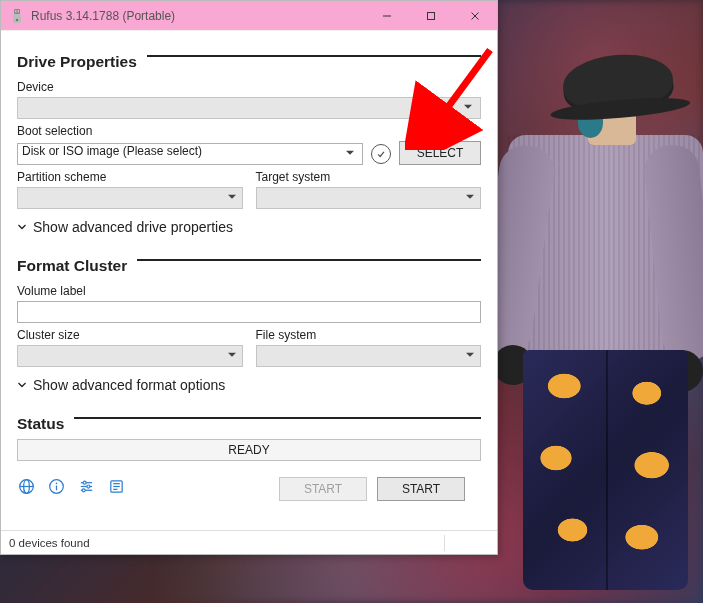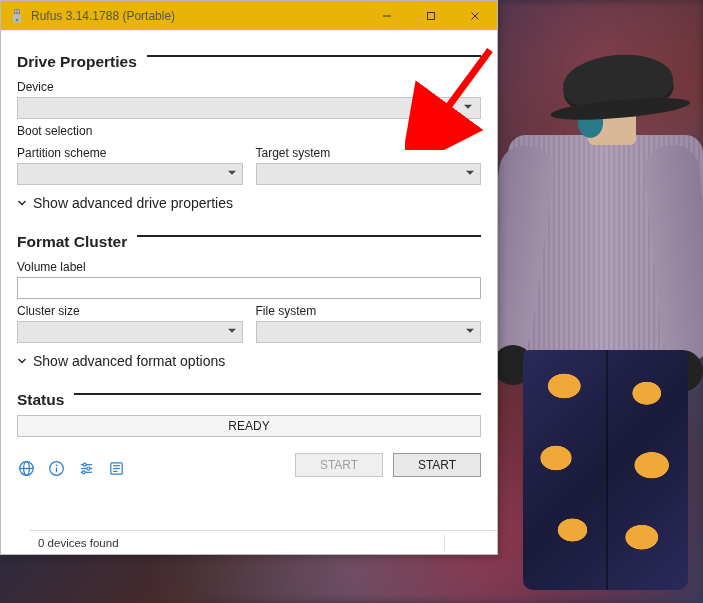--- a/index.html
+++ b/index.html
@@ -49,21 +49,21 @@
       radial-gradient(ellipse 40px 30px at 72% 78%, #f0a838 40%, transparent 42%);
   }
   .legs::after{content:"";position:absolute;top:0;left:50%;width:2px;height:100%;background:rgba(0,0,0,0.4);}
 
   
   .window {
     position: absolute; left: 0; top: 0; width: 498px; height: 555px;
     background: #fff; border: 1px solid #bbb; display: flex; flex-direction: column;
     box-shadow: 2px 2px 8px rgba(0,0,0,0.25);
   }
-  .titlebar { height: 30px; display:flex; align-items:center; background:#eab308; border-bottom:1px solid #eee; }
+  .titlebar { height: 30px; display:flex; align-items:center; background:#f9a8d4; border-bottom:1px solid #eee; }
   .titlebar-icon { width:16px; height:16px; margin:0 6px 0 8px; }
   .titlebar-text { font-size:12px; color:#555; flex:1; }
   .winbtn { width:44px; height:30px; display:flex; align-items:center; justify-content:center; color:#555; }
   .winbtn svg{ width:10px; height:10px; }
 
   .body { flex:1; padding: 4px 16px 0 16px; display:flex; flex-direction:column; overflow:hidden; font-size:12px; color:#222; }
 
   .section-head { display:flex; align-items:center; margin: 6px 0 4px 0; }
   .section-head h2 { font-size:15.5px; font-weight:700; margin:12px 10px 0 0; white-space:nowrap; }
   .section-head .rule { flex:1; height:2px; background:#222; }
@@ -92,29 +92,29 @@
     height:24px; min-width:88px; background:#e8e8e8; border:1px solid #9a9a9a;
     font-size:12px; display:flex; align-items:center; justify-content:center; cursor:pointer;
   }
   .btn.disabled{ color:#a0a0a0; border-color:#c8c8c8; background:#efefef; cursor:default;}
 
   .adv-toggle { display:flex; align-items:center; gap:6px; margin:10px 0 4px 0; font-size:14px; cursor:pointer;}
   .adv-toggle svg{ width:10px; height:10px; }
 
   .progress { height:22px; background:#f5f5f5; border:1px solid #c0c0c0; display:flex; align-items:center; justify-content:center; font-size:12px; margin-top:2px;}
 
-  .bottom-bar { display:flex; align-items:flex-end; margin:16px 0 8px 0; }
+  .bottom-bar { display:flex; align-items:flex-start; margin:16px 16px 8px 0; }
   .icon-row { display:flex; gap:12px; color:#2d7dd2; }
   .icon-row span { width:18px; height:18px; display:flex; align-items:center; justify-content:center; }
   .icon-row svg { width:17px; height:17px; }
   .bottom-bar .spacer{ flex:1; }
   .bottom-bar .btn{ width:88px; }
   .bottom-bar .btn + .btn { margin-left:10px; }
 
-  .statusbar { height:24px; border-top:1px solid #ddd; display:flex; align-items:center; font-size:11.5px; color:#333;margin-left:29px;}
+  .statusbar { height:24px; border-top:1px solid #ddd; display:flex; align-items:center; font-size:11.5px; color:#333;}
   .statusbar .cell{ padding:0 8px; }
   .statusbar .sep{ width:1px; height:16px; background:#ddd; margin-left:auto; }
   .statusbar .cell2{ width:52px; }
 
   
   .annot-arrow { position:absolute; left:405px; top:40px; pointer-events:none; }
 </style>
 </head>
 <body>
 
@@ -169,20 +169,35 @@
       <h2>Drive Properties</h2>
       <div class="rule"></div>
     </div>
 
     <label class="lbl">Device</label>
     <div class="dd lg field-input field-disabled">
       <span></span>
     </div>
 
     <label class="lbl">Boot selection</label>
+    <div class="boot-row">
+      <div class="bootsel">
+        <div class="dd lg field-input">
+          <span>Disk or ISO image (Please select)</span>
+        </div>
+      </div>
+      <div class="verify-ico">
+        <svg viewBox="0 0 12 12">
+            <polyline points="2.5,6.5 5,9 9.5,3.5" fill="none" stroke="#555" stroke-width="1.5"></polyline>
+          </svg>
+      </div>
+      <div class="btn" style="min-width:82px">
+        <span>SELECT</span>
+      </div>
+    </div>
 
     <div class="row2">
       <div>
         <label class="lbl">Partition scheme</label>
         <div class="dd field-input field-disabled">
           <span></span>
         </div>
       </div>
       <div>
         <label class="lbl">Target system</label>

